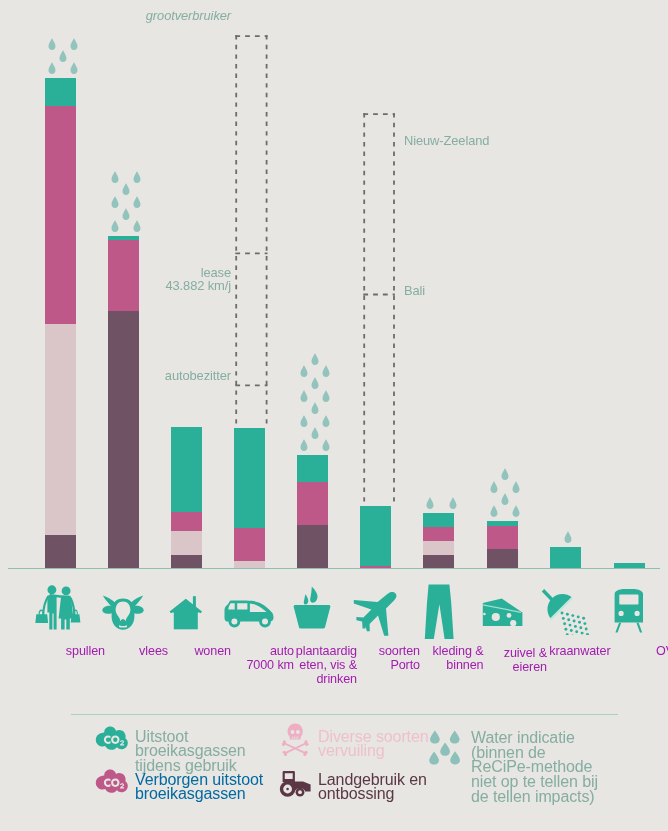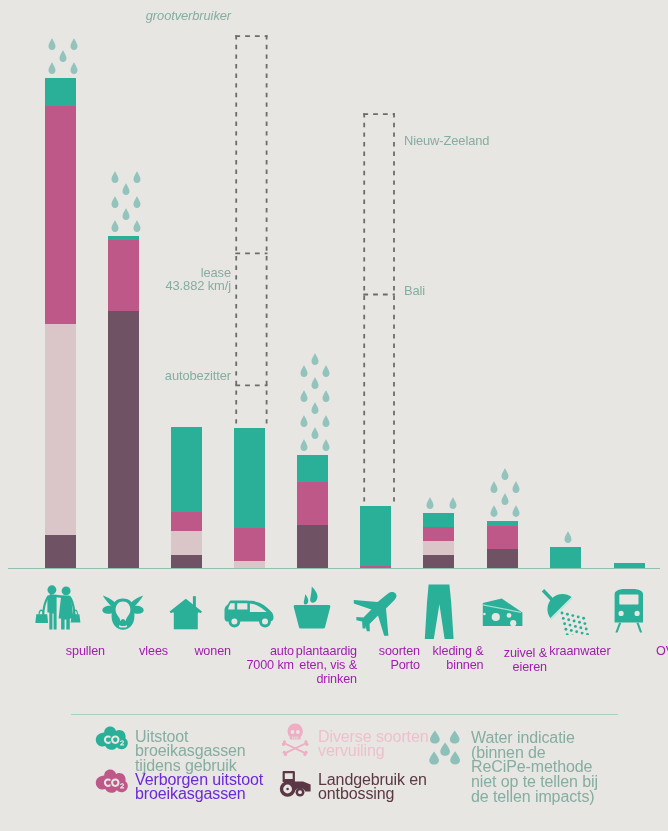--- a/index.html
+++ b/index.html
@@ -467,21 +467,21 @@
     <div class="leg-txt" style="left:135px;top:730px;width:150px;color:#85ada2;">
       <div>Uitstoot broeikasgassen</div>
       <div>tijdens gebruik</div>
     </div>
 
     <div class="caticon" style="left:95px;top:769px;">
       <svg width="33" height="25" viewBox="0 0 33 25">
         <use href="#ic-co2cloud" fill="#be5889"></use>
       </svg>
     </div>
-    <div class="leg-txt" style="left:135px;top:773px;width:150px;color:#6d28d9;">
+    <div class="leg-txt" style="left:135px;top:773px;width:150px;color:#0369a1;">
       <div>Verborgen uitstoot</div>
       <div>broeikasgassen</div>
     </div>
 
     <div class="caticon" style="left:281.5px;top:722.5px;">
       <svg width="27" height="33" viewBox="0 0 27 33">
         <use href="#ic-skull" fill="#eeaec4"></use>
       </svg>
     </div>
     <div class="leg-txt" style="left:318px;top:730px;width:130px;color:#eec0ce;">

